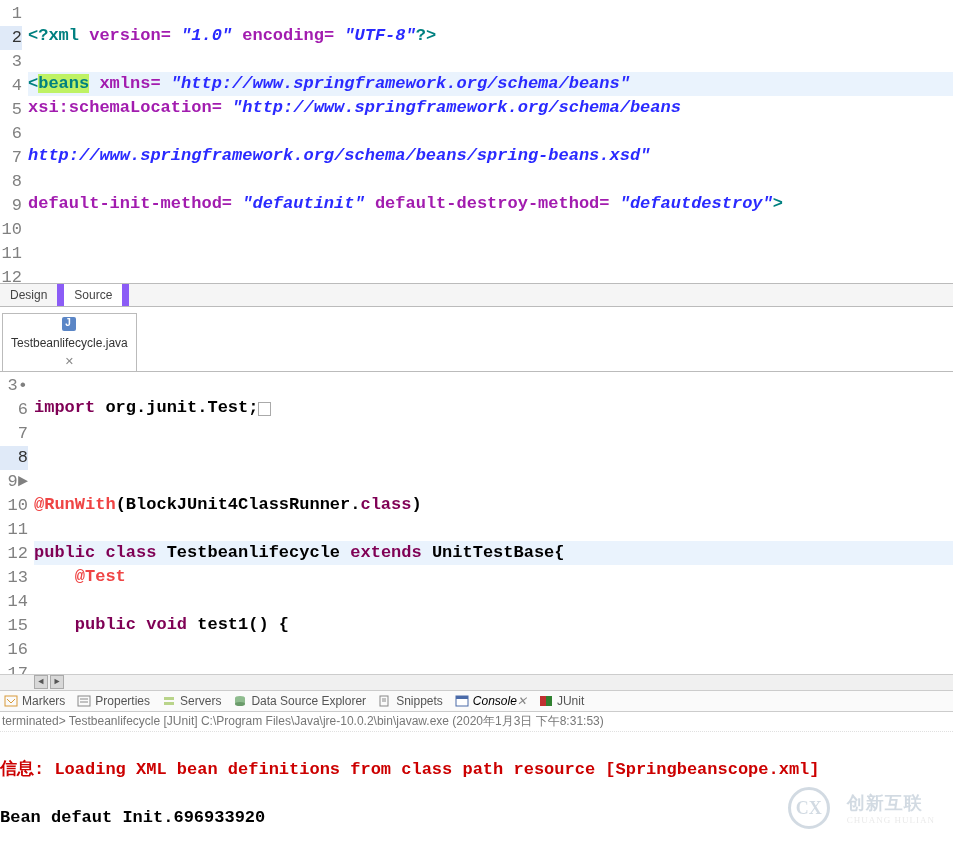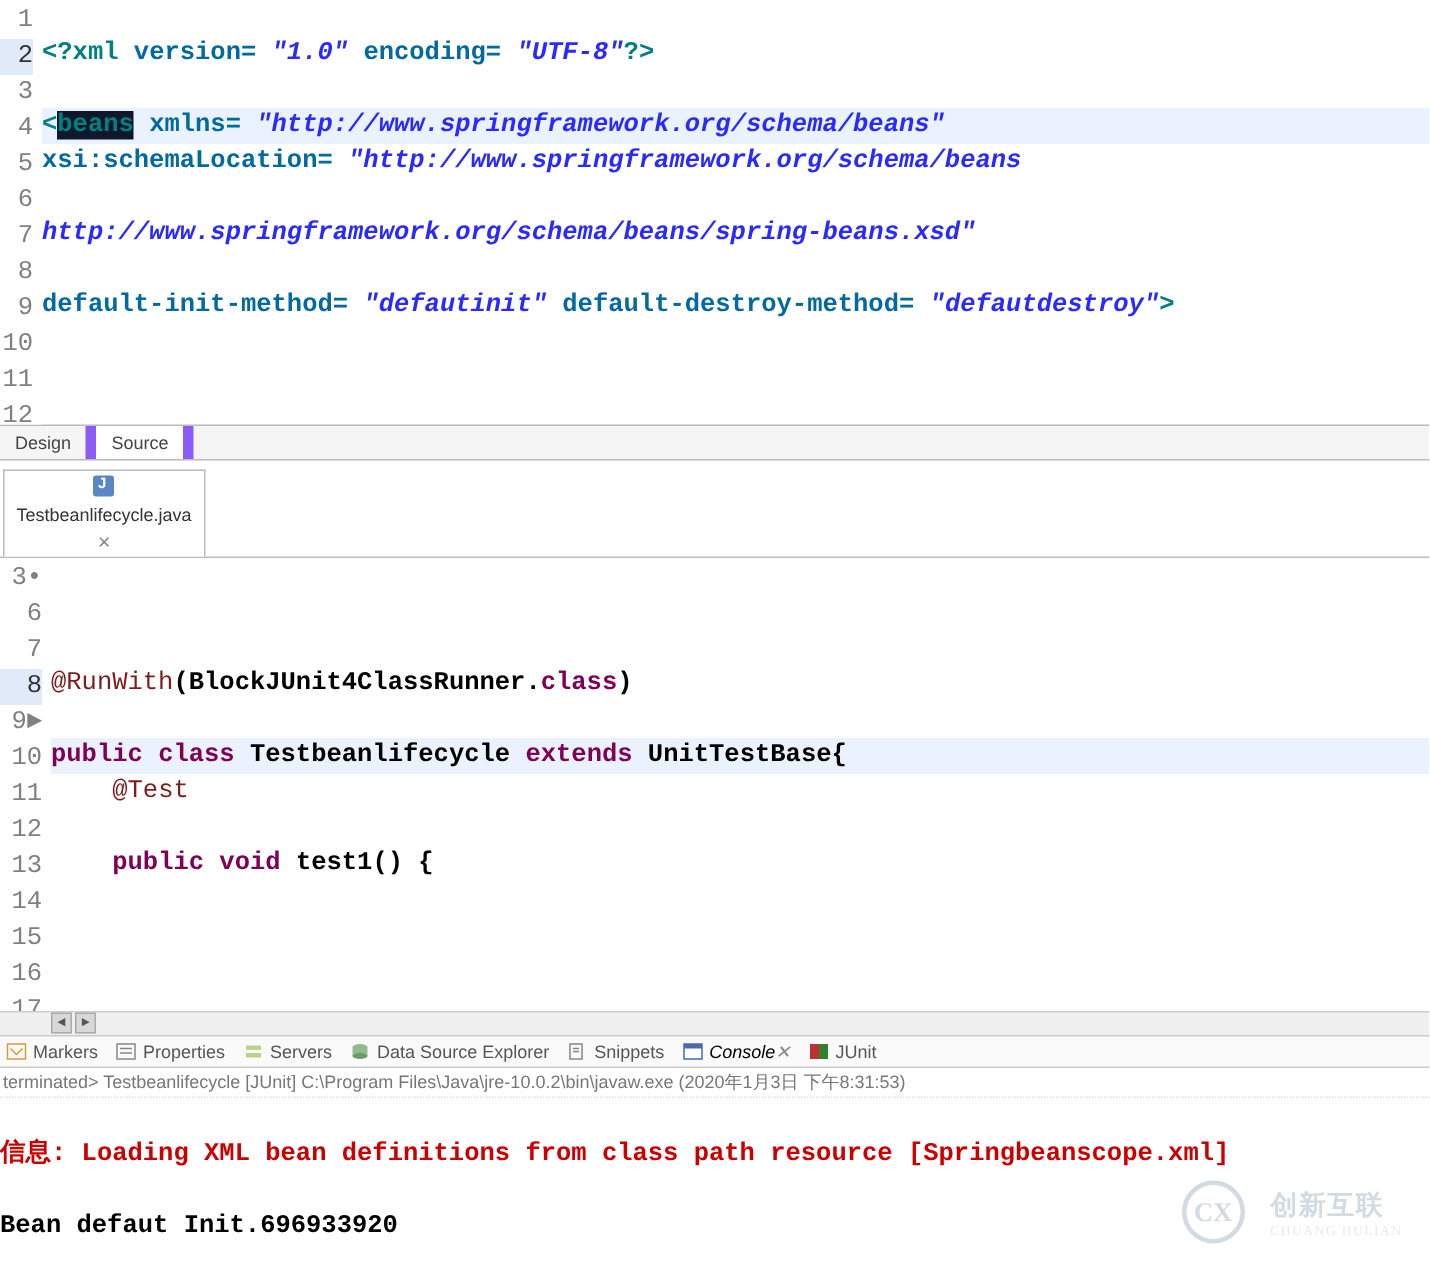--- a/index.html
+++ b/index.html
@@ -4,27 +4,27 @@
 <style>
 * { margin:0; padding:0; box-sizing:border-box; }
 body { font-family: Consolas, "Courier New", monospace; font-size: 17px; background:#fff; width:953px; height:851px; overflow:hidden; }
 .editor { display:flex; }
 .gutter { background:#fff; color:#808080; text-align:right; padding:2px 6px 2px 0; user-select:none; min-width:28px; font-size:17px; line-height:24px; }
 .gutter .cur { background:#e0eaf8; color:#333; }
 .gutter .err { position:relative; }
 .code { flex:1; white-space:pre; line-height:24px; overflow:hidden; }
 .hl-line { background:#eaf3fd; display:inline-block; width:100%; }
 .kw { color:#008080; font-weight:bold; }
-.attr { color:#0369a1; font-weight:bold; }
+.attr { color:#a21caf; font-weight:bold; }
 .str { color:#2a2aff; font-style:italic; font-weight:bold; }
-.sel { background:#0f172a; }
+.sel { background:#bef264; }
 .jkw { color:#7f0055; font-weight:bold; }
 .jstr { color:#2a2aff; font-weight:bold; }
 .jtxt { color:#000; font-weight:bold; }
-.jann { color:#7f1d1d; font-weight:normal; }
+.jann { color:#ef4444; font-weight:bold; }
 .tabs-bottom { display:flex; border:1px solid #bbb; background:#f5f5f5; font-family:Arial,sans-serif; font-size:12px; border-left:none; border-right:none; }
 .tabs-bottom div { padding:4px 10px; border-right:7px solid #8b5cf6; color:#444; cursor:pointer; }
 .tabs-bottom .active { background:#fff; }
 .file-tab { display:inline-flex; align-items:center; gap:5px; background:#fff; border:1px solid #bbb; border-bottom:none; padding:3px 8px; font-family:Arial,sans-serif; font-size:12px; color:#333; margin-top:6px; margin-left:2px;flex-direction:column; }
 .file-tab .close { font-size:11px; color:#888; }
 .icon-java { width:14px; height:14px; background:#5b86c6; border-radius:2px; position:relative; }
 .icon-java::after { content:'J'; color:#fff; font-size:10px; font-weight:bold; position:absolute; left:3px; top:0; }
 .scroll-h { height:16px; background:#f0f0f0; border-top:1px solid #ccc; position:relative; }
 .scroll-h .arrow { width:14px; height:14px; position:absolute; background:#d8d8d8; border:1px solid #aaa; display:flex; align-items:center; justify-content:center; font-size:9px; color:#555; }
 .views-bar { display:flex; align-items:center; gap:12px; padding:3px 4px; border-top:1px solid #ccc; border-bottom:1px solid #ccc; background:#fafafa; font-family:Arial,sans-serif; font-size:12px; color:#555; }
@@ -98,20 +98,21 @@
     <div>10</div>
     <div>11</div>
     <div>12</div>
     <div>13</div>
     <div>14</div>
     <div>15</div>
     <div>16</div>
     <div>17</div>
   </div>
   <div class="code">
+<div><span class="jkw">import</span> <span class="jtxt">org.junit.Test;</span><span style="border:1px solid #aaa;padding:0 2px;color:#aaa;font-size:11px;">&nbsp;</span></div>
 <div> </div>
 <div><span class="jann">@RunWith</span><span class="jtxt">(</span><span class="jtxt">BlockJUnit4ClassRunner.</span><span class="jkw">class</span><span class="jtxt">)</span></div>
 <div class="hl-line"><span class="jkw">public</span> <span class="jkw">class</span> <span class="jtxt">Testbeanlifecycle</span> <span class="jkw">extends</span> <span class="jtxt">UnitTestBase{</span></div>
 <div>    <span class="jann">@Test</span></div>
 <div>    <span class="jkw">public</span> <span class="jkw">void</span> <span class="jtxt">test1() {</span></div>
 
 
 
 
 

